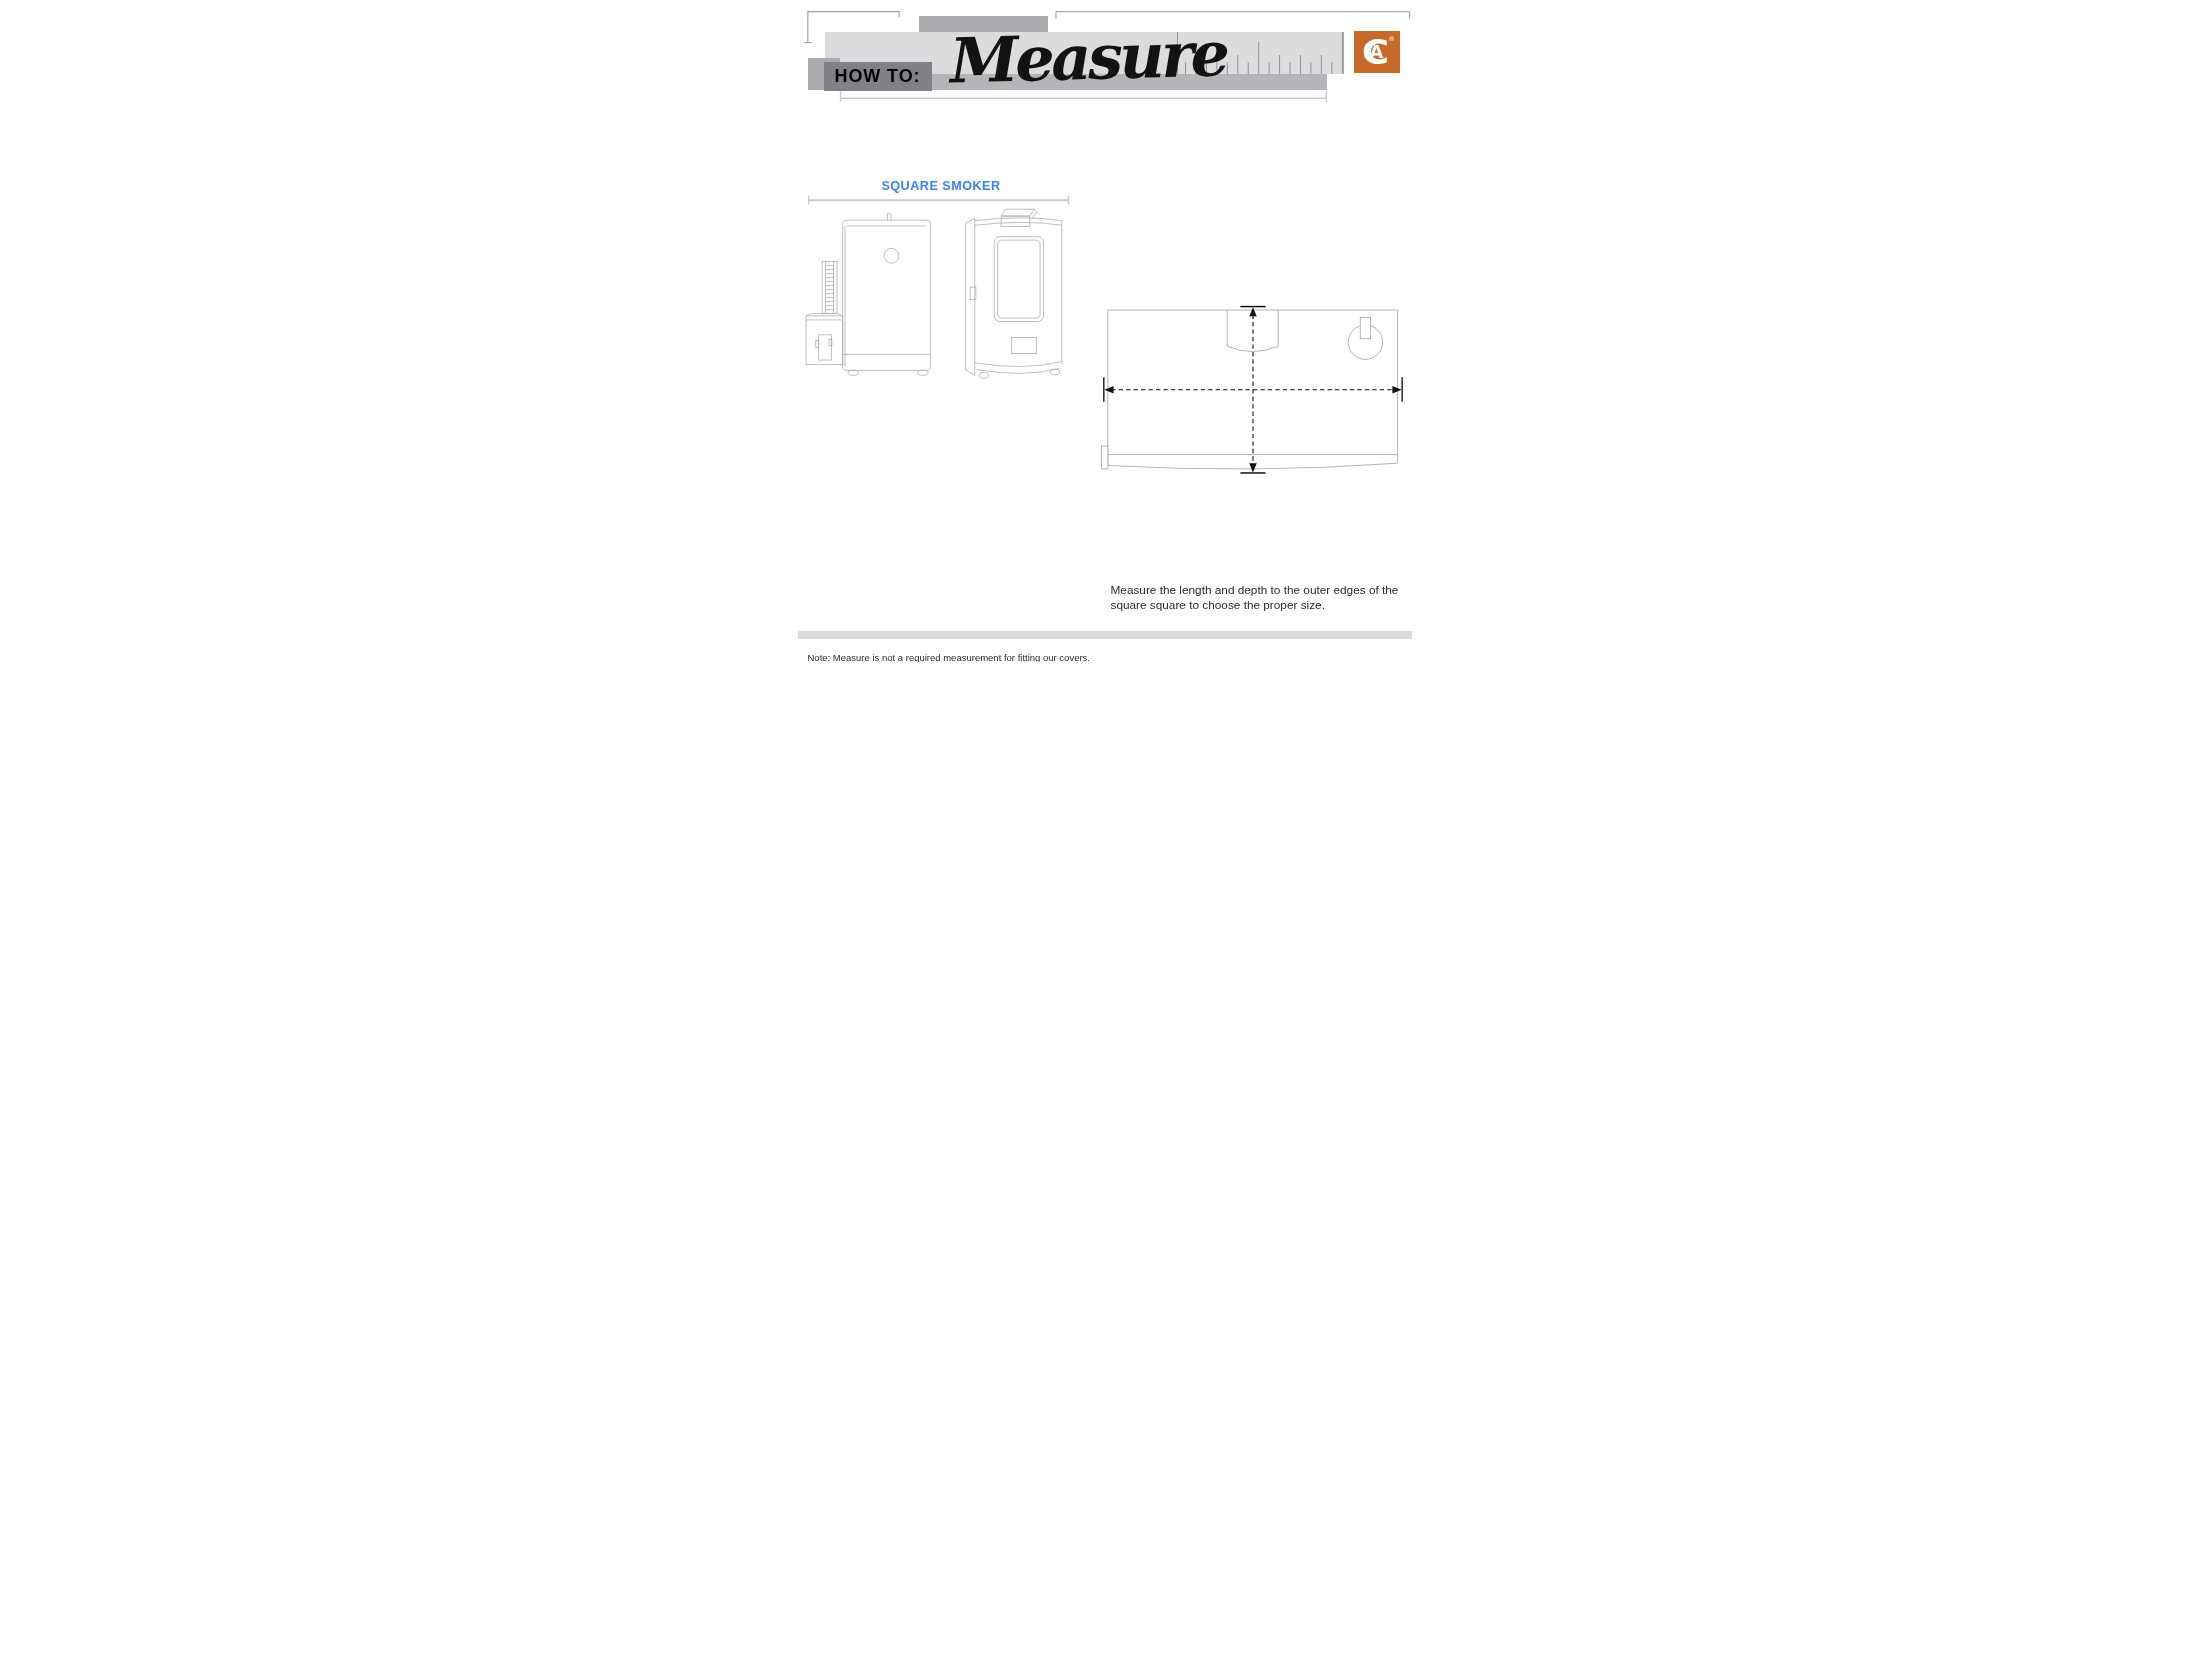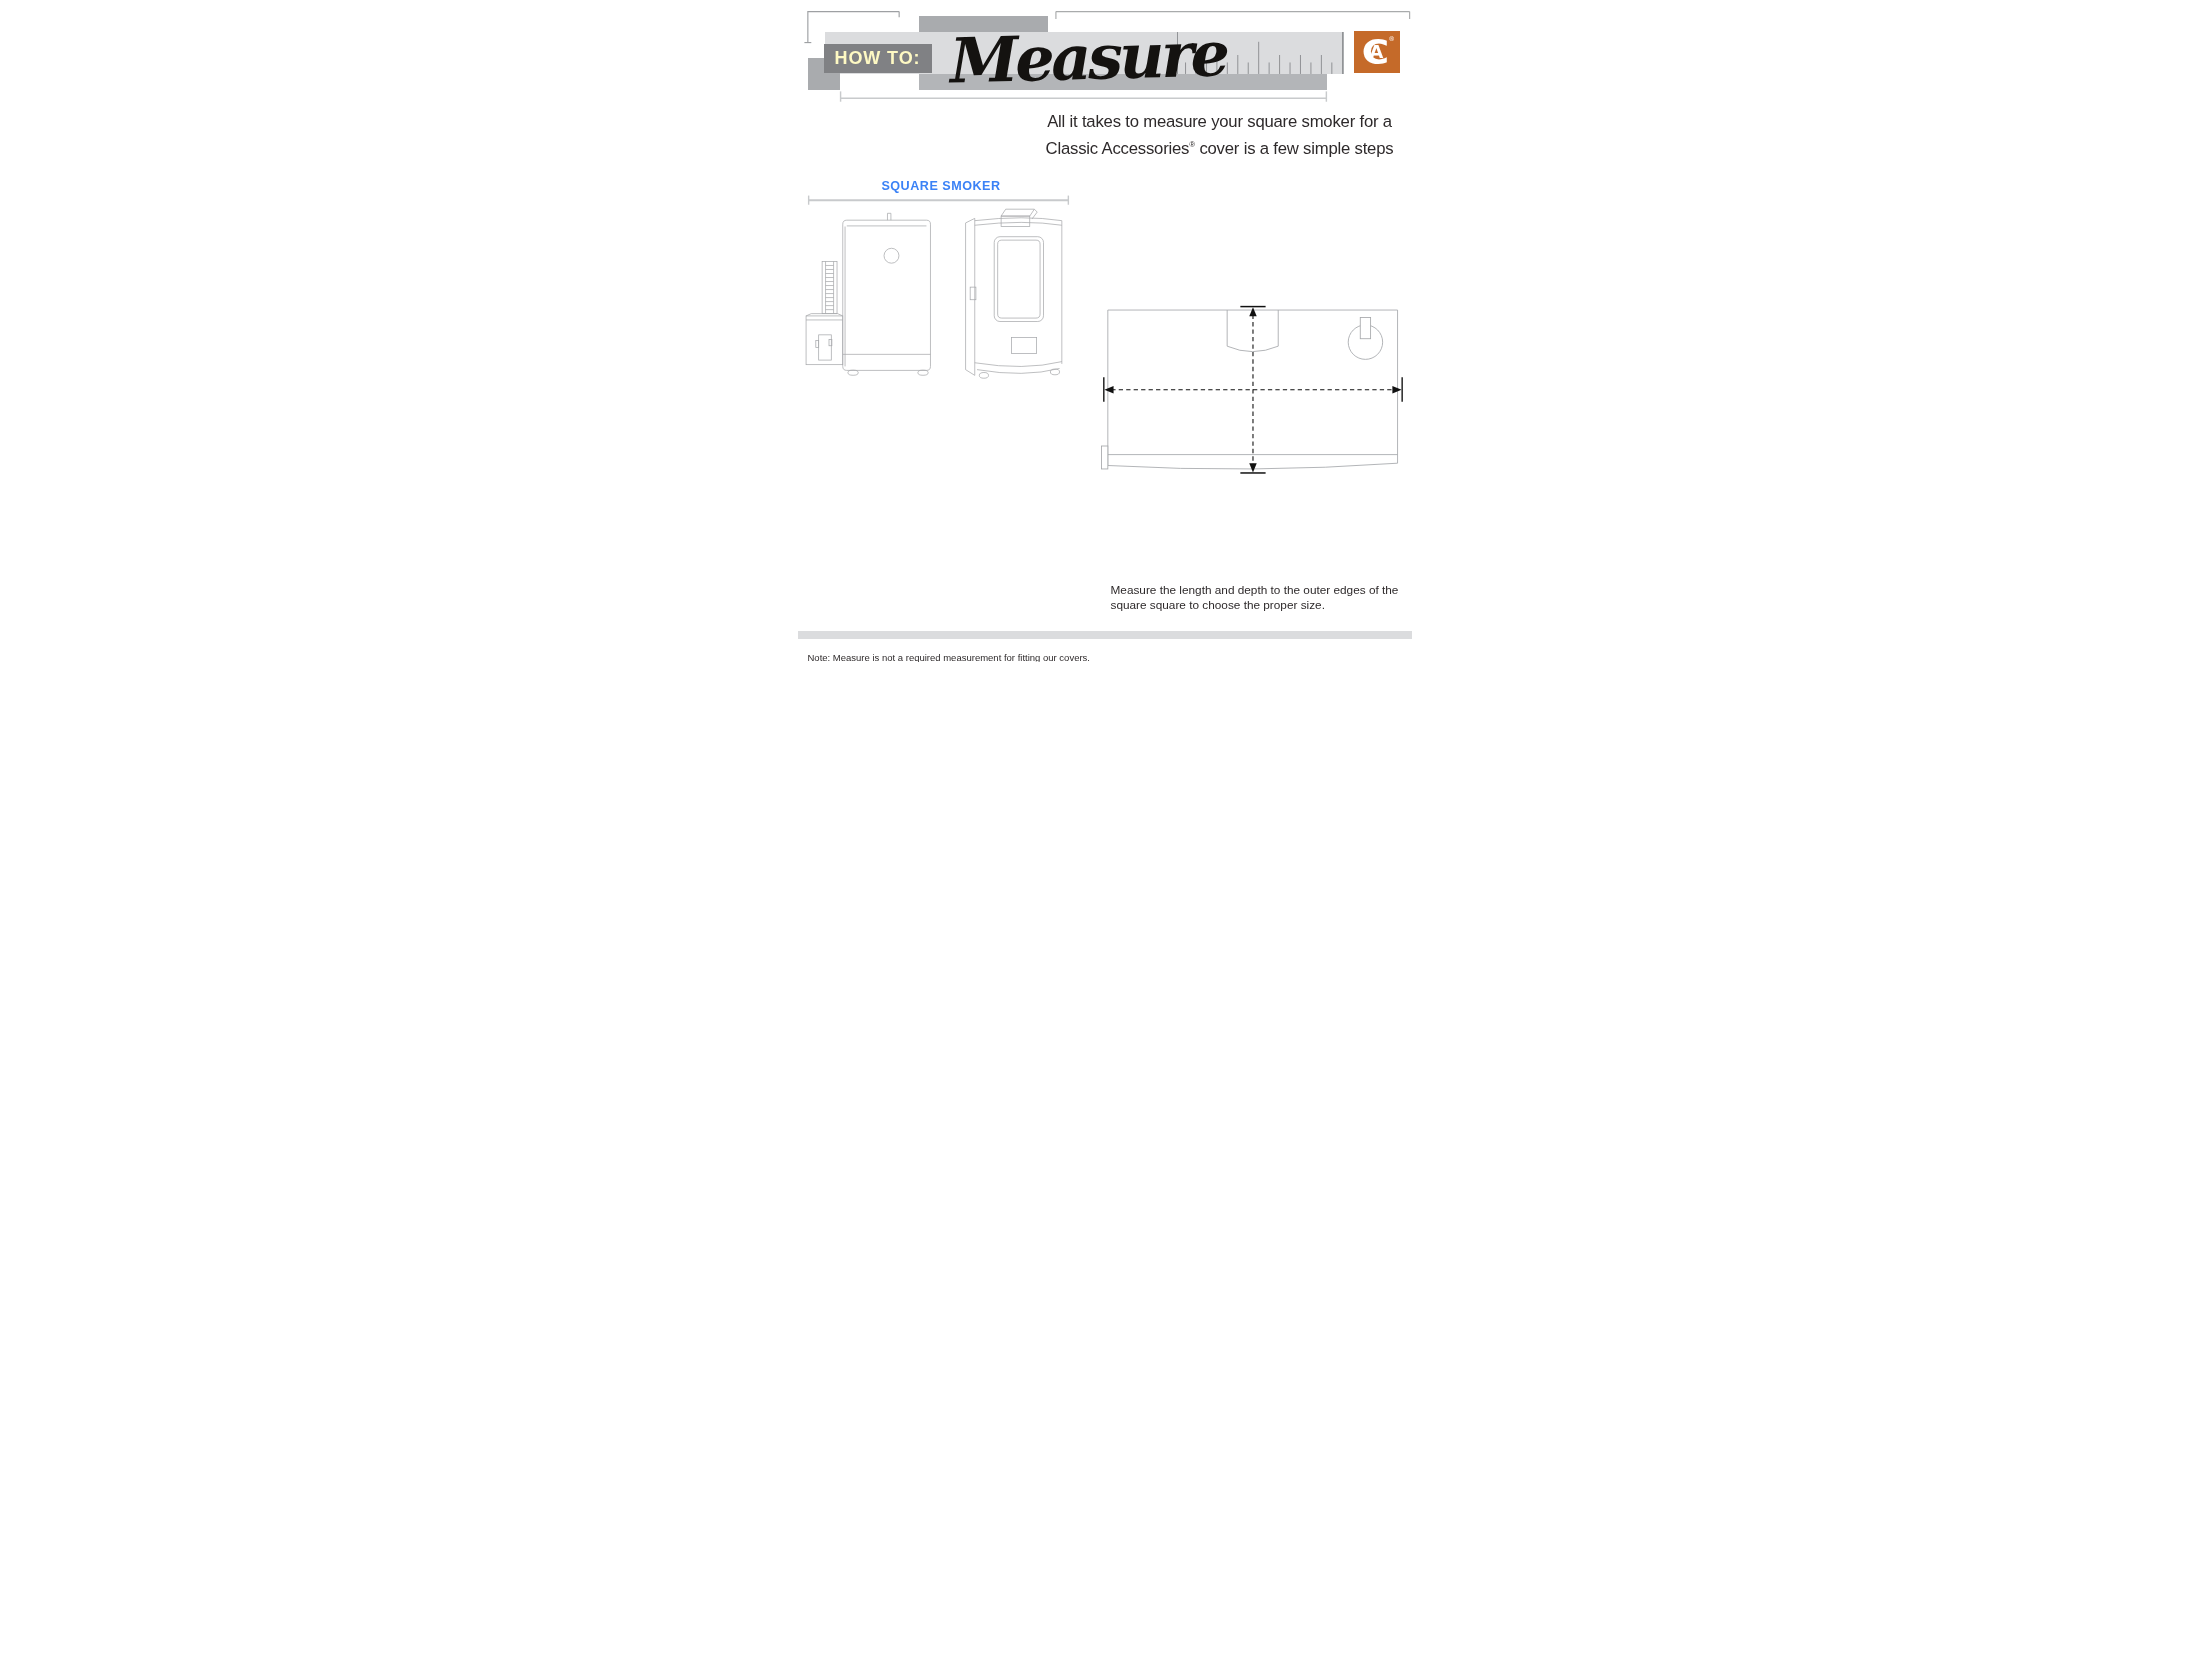--- a/index.html
+++ b/index.html
@@ -9,23 +9,23 @@
     font-family:"Liberation Sans", sans-serif; color:#231F20;
   }
   .abs { position:absolute; }
 
   
   .block-top   { left:257px; top:16px;  width:129px; height:34px; background:#A9ABAE; }
   .banner      { left:163px; top:32px;  width:519px; height:42px; background:#DBDCDE; }
   .band-lower  { left:257px; top:74px; width:408px; height:15.5px; background:#B3B5B8; }
   .block-left  { left:146px; top:58px; width:32px;  height:32px; background:#A9ABAE; }
   .kicker-box  {
-    left:162px; top:44px; width:108px; height:29px; background:#808184;
+    left:162px; top:62px; width:108px; height:29px; background:#808184;
     display:flex; align-items:center; justify-content:center;
-    color:#fef9c3; font-weight:bold; font-size:18px; letter-spacing:0.9px;
+    color:#000000; font-weight:bold; font-size:18px; letter-spacing:0.9px;
   }
   .script-title {
     left:288px; top:26.4px; font-family:"DejaVu Serif", serif;
     font-style:italic; font-weight:bold; font-size:62px; line-height:64px;
     letter-spacing:-3.4px; color:#141210; transform:rotate(-1.5deg); white-space:nowrap;
   }
   .logo { left:692px; top:31px; width:46px; height:42px; background:#C56A29; }
 
   .subtitle {
     left:357px; top:110px; width:402px; text-align:center;
@@ -103,24 +103,20 @@
   <div class="abs script-title">Measure</div>
 
   <div class="abs logo">
     <svg width="46" height="42" viewBox="0 0 80 73">
       <text x="12" y="57" font-family="DejaVu Sans, sans-serif" font-size="58" font-weight="bold" fill="#ffffff" transform="scale(1.12,1)">C</text>
       <text x="27" y="47" font-family="DejaVu Sans, sans-serif" font-size="31" font-weight="bold" fill="#ffffff">A</text>
       <text x="60" y="18" font-family="DejaVu Sans, sans-serif" font-size="11" fill="#ffffff">®</text>
     </svg>
   </div>
 
-  <div class="abs subtitle">
-    <div>All it takes to measure your square smoker for a</div>
-    <div><span>Classic Accessories</span><sup>®</sup><span> cover is a few simple steps</span></div>
-  </div>
 
   <div class="abs diagram-label">SQUARE SMOKER</div>
   <svg class="abs" style="left:144px; top:195px;" width="265" height="10.3" viewBox="0 0 462 18">
     <line x1="4" y1="9" x2="459" y2="9" stroke="#C8CACC" stroke-width="3.5"></line>
     <line x1="4" y1="1" x2="4" y2="17" stroke="#C8CACC" stroke-width="2.5"></line>
     <line x1="458" y1="1" x2="458" y2="17" stroke="#C8CACC" stroke-width="2.5"></line>
   </svg>
 
   <svg class="abs" style="left:142px; top:207px;" width="136" height="172" viewBox="0 0 236 300" fill="none" stroke="#A7A9AC" stroke-width="1.3">
     <path d="M145 23 L145 11 L151 11 L151 23"></path>

